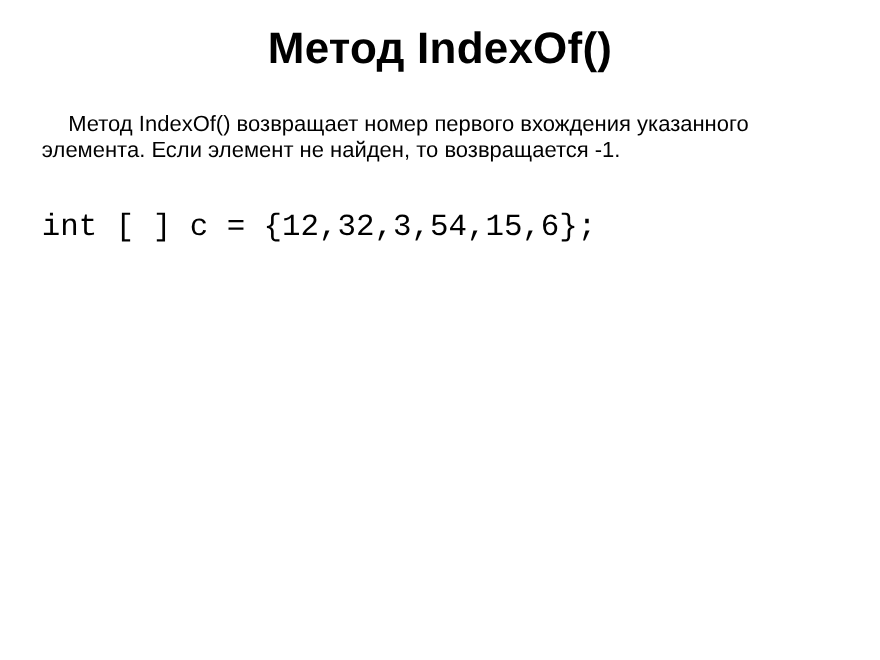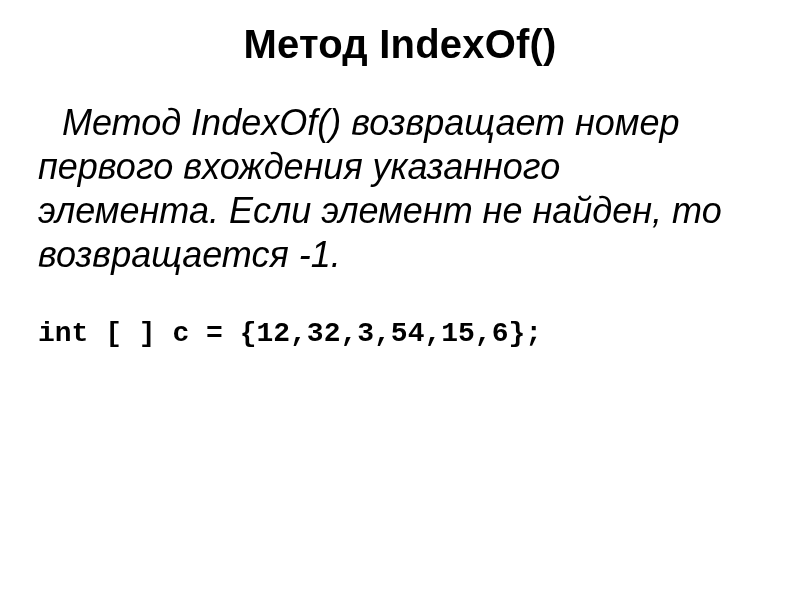--- a/index.html
+++ b/index.html
@@ -18,37 +18,36 @@
     padding: 22px 38px 0 38px;
   }
   .title {
     font-size: 40px;
     font-weight: bold;
     text-align: center;
     margin: 0 0 34px 0;
     letter-spacing: 0.2px;
   }
   .body-text {
-    font-size: 36px;
+    font-size: 20px;
     line-height: 1.22;
     margin: 0 20px 0 0;
     text-indent: 24px;
-    font-style: italic;
   }
   .code-block {
     margin-top: 36px;
   }
   .code-line {
     font-size: 28px;
     line-height: 1.35;
     margin: 0;
   }
   .code-bold {
     font-family: "Courier New", Courier, monospace;
-    font-weight: bold;
+    font-weight: normal;
   }
   .code-comment {
     font-family: Arial, Helvetica, sans-serif;
     font-weight: normal;
   }
 </style>
 </head>
 <body>
 
 <div class="slide">

